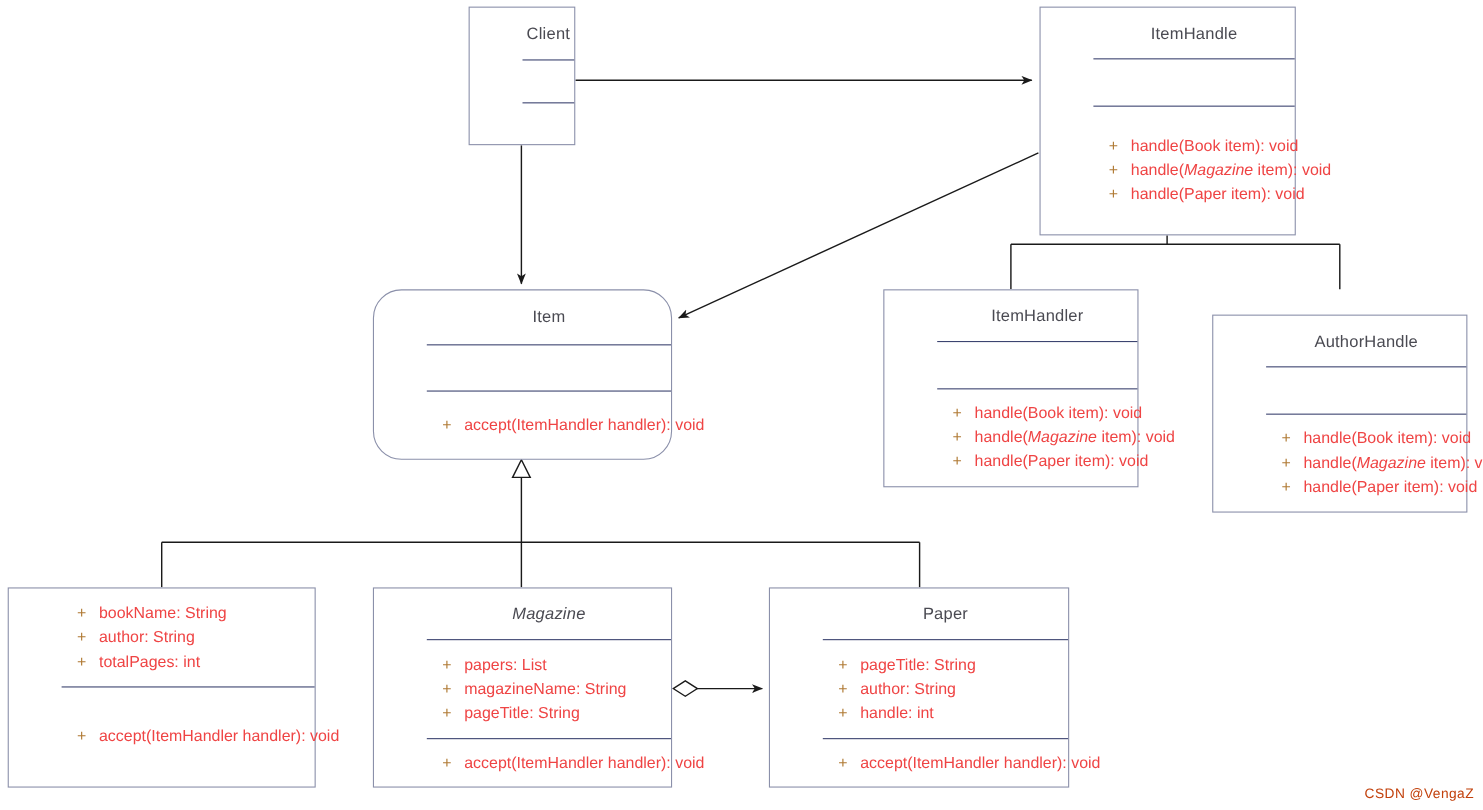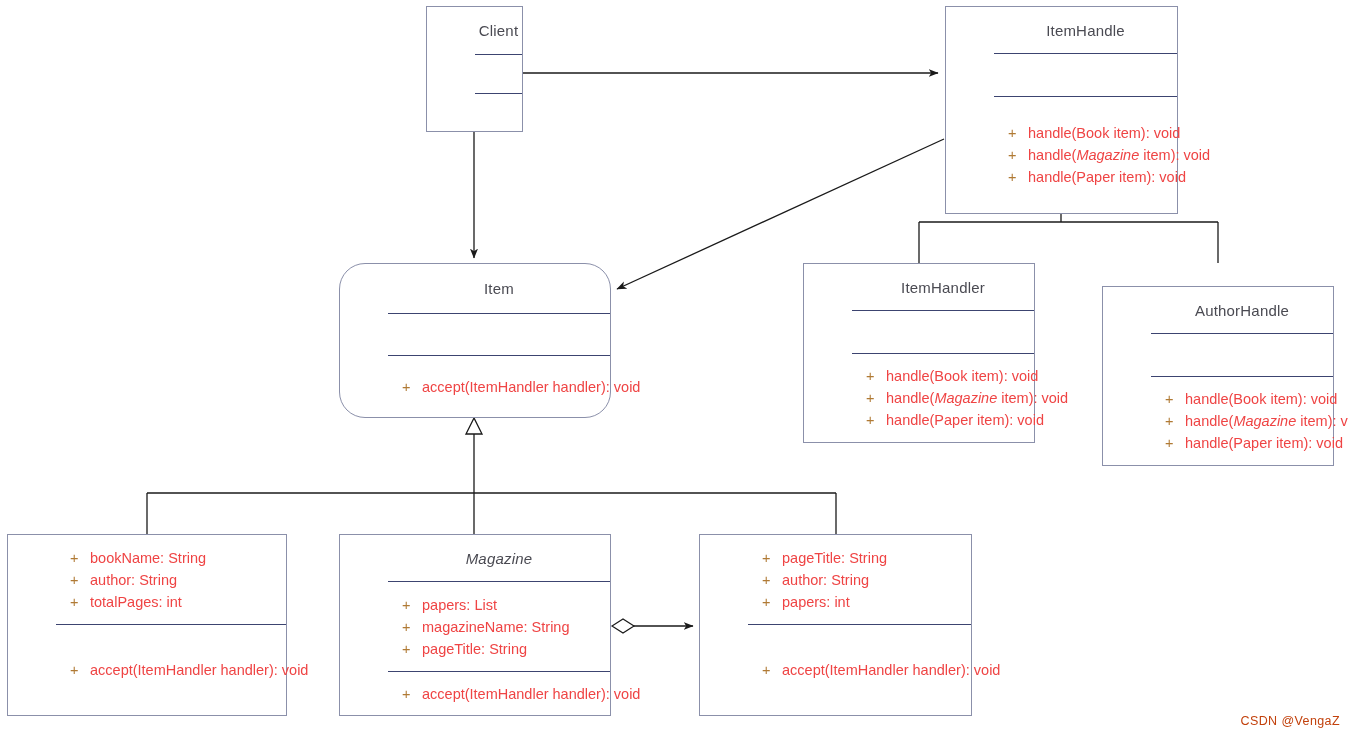--- a/index.html
+++ b/index.html
@@ -249,32 +249,33 @@
     </div>
     <div class="uml-ops" style="flex:1 1 auto;">
       <div class="uml-row">
         <span class="vis">+</span>
         <span class="sig">accept(ItemHandler handler): void</span>
       </div>
     </div>
   </div>
 
   <div class="uml-class" style="left:699px; top:534px; width:273px; height:182px;">
+    <div class="uml-name" style="height:47px;">Paper</div>
     <div class="uml-attrs" style="height:90px;">
       <div class="uml-row">
         <span class="vis">+</span>
         <span class="sig">pageTitle: String</span>
       </div>
       <div class="uml-row">
         <span class="vis">+</span>
         <span class="sig">author: String</span>
       </div>
       <div class="uml-row">
         <span class="vis">+</span>
-        <span class="sig">papers: int</span>
+        <span class="sig">handle: int</span>
       </div>
     </div>
     <div class="uml-ops" style="flex:1 1 auto;">
       <div class="uml-row">
         <span class="vis">+</span>
         <span class="sig">accept(ItemHandler handler): void</span>
       </div>
     </div>
   </div>
 

